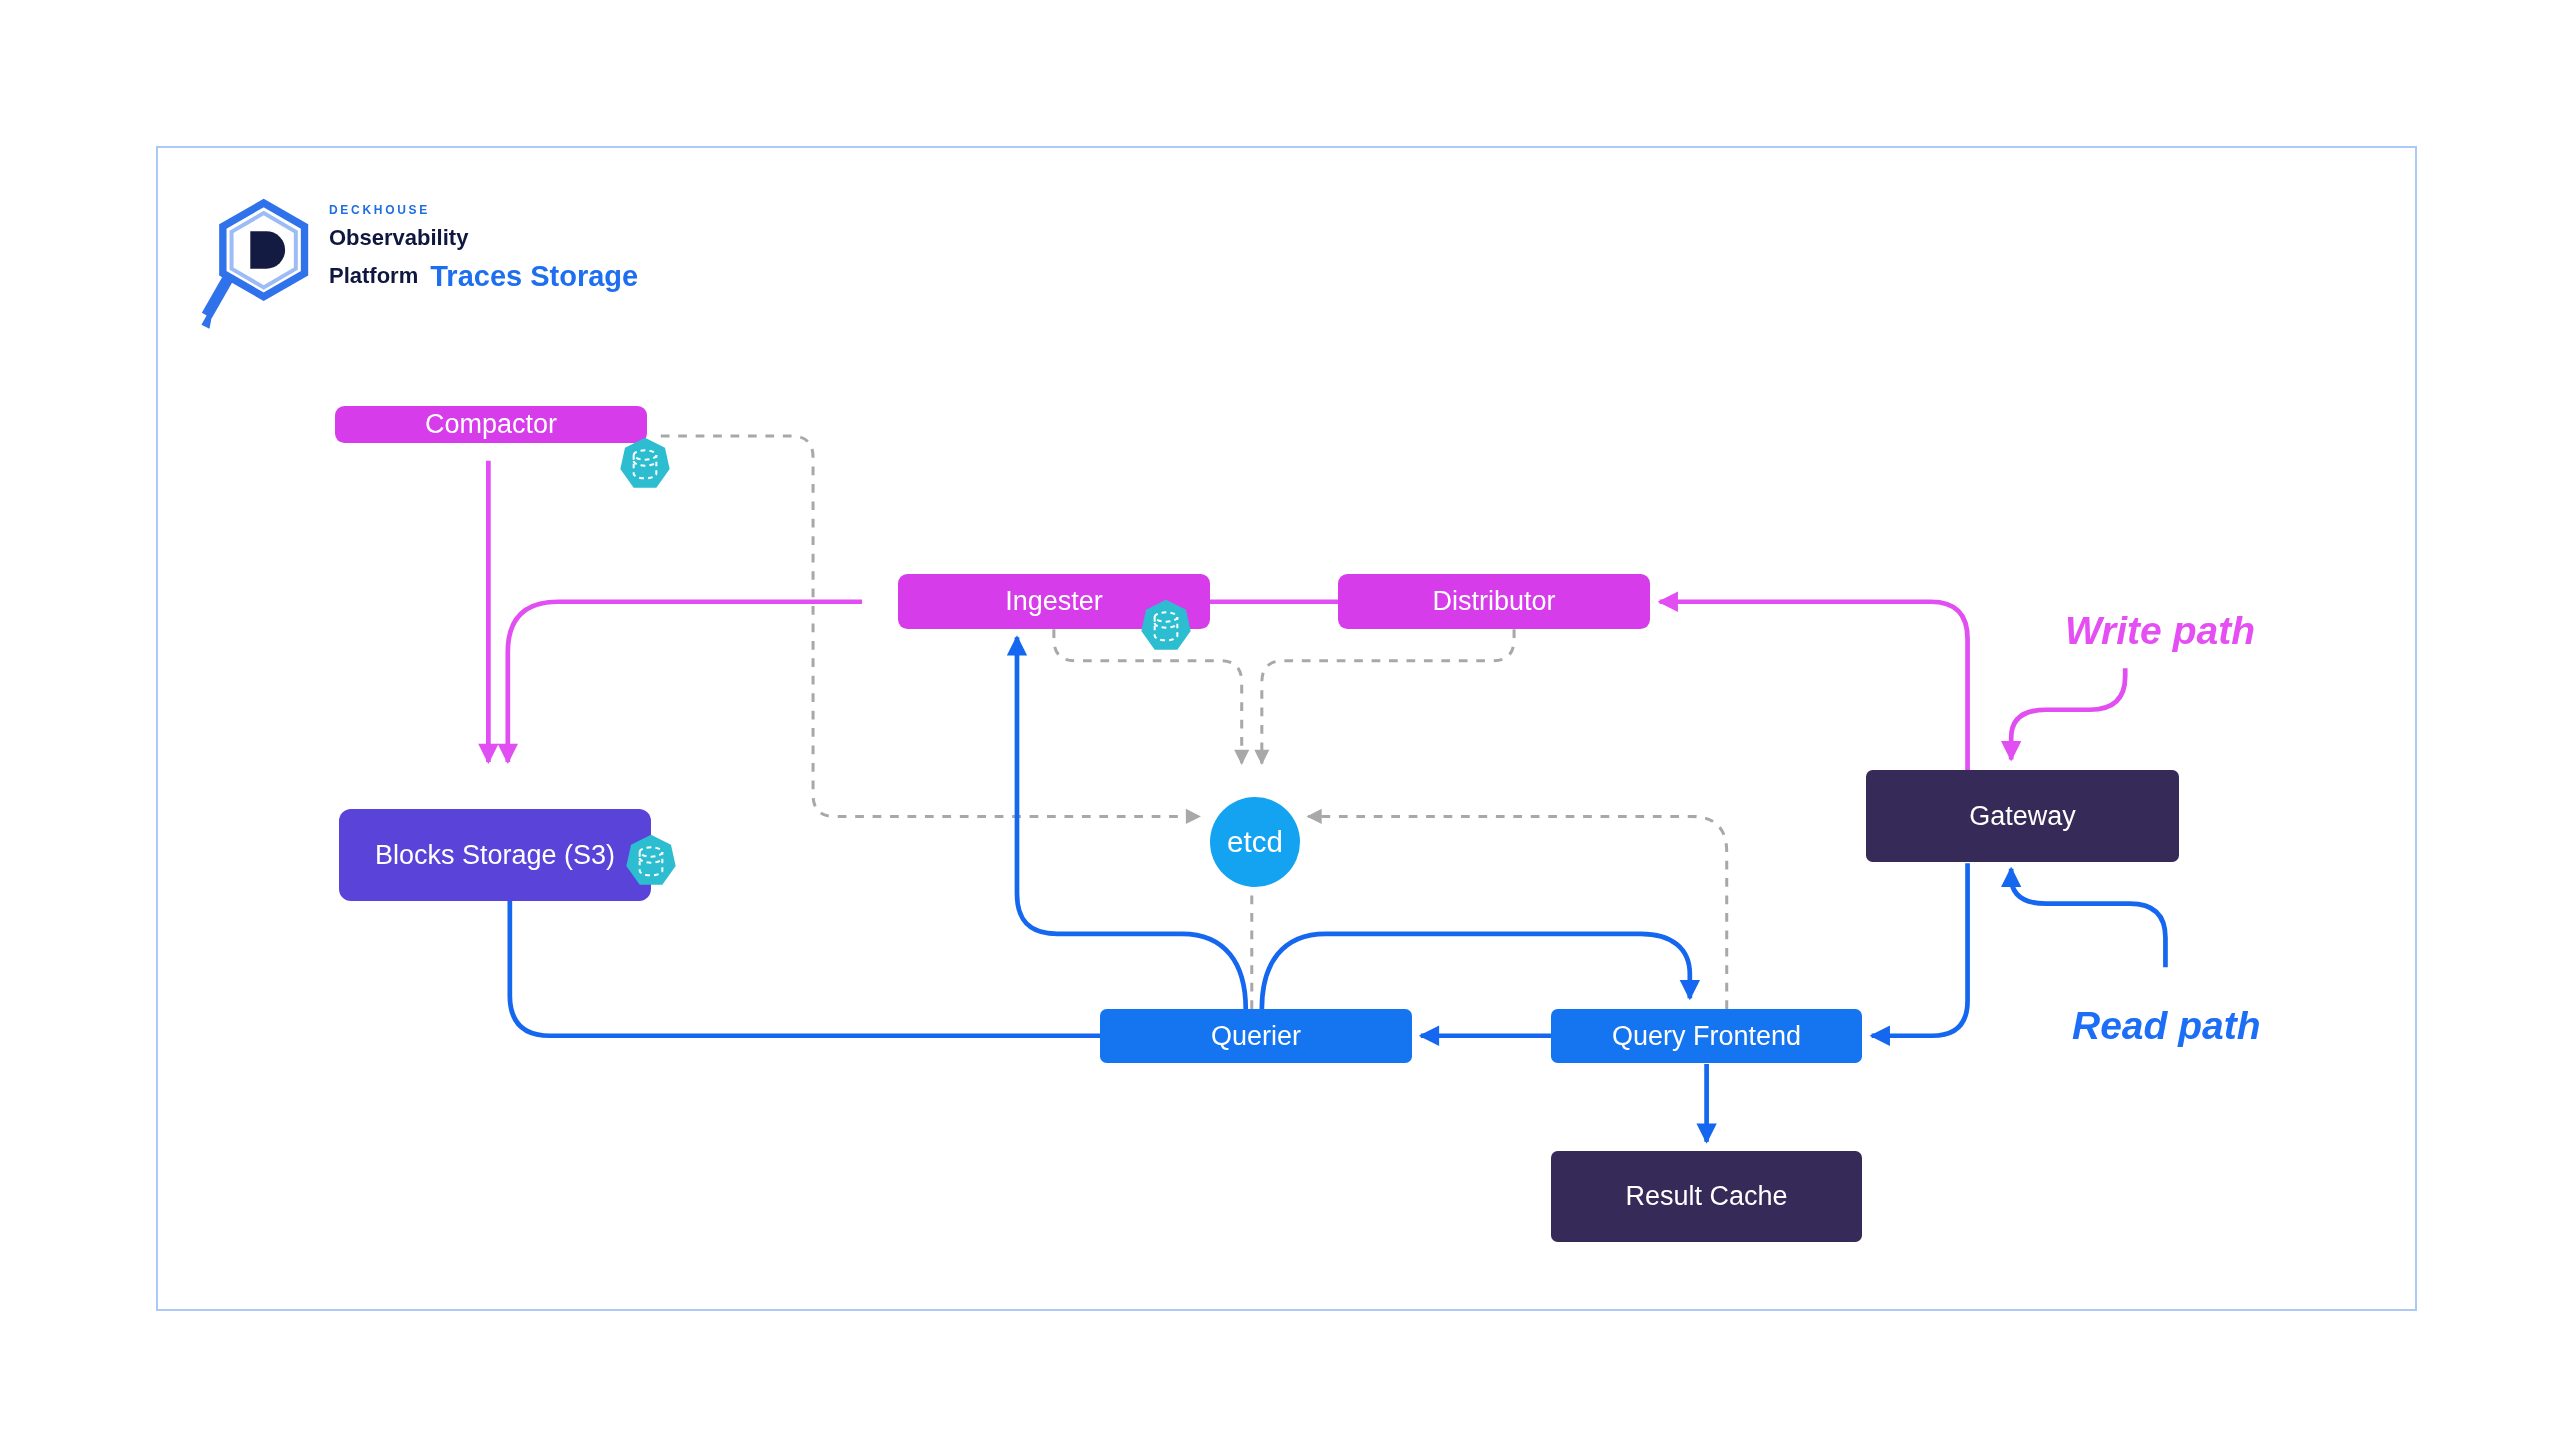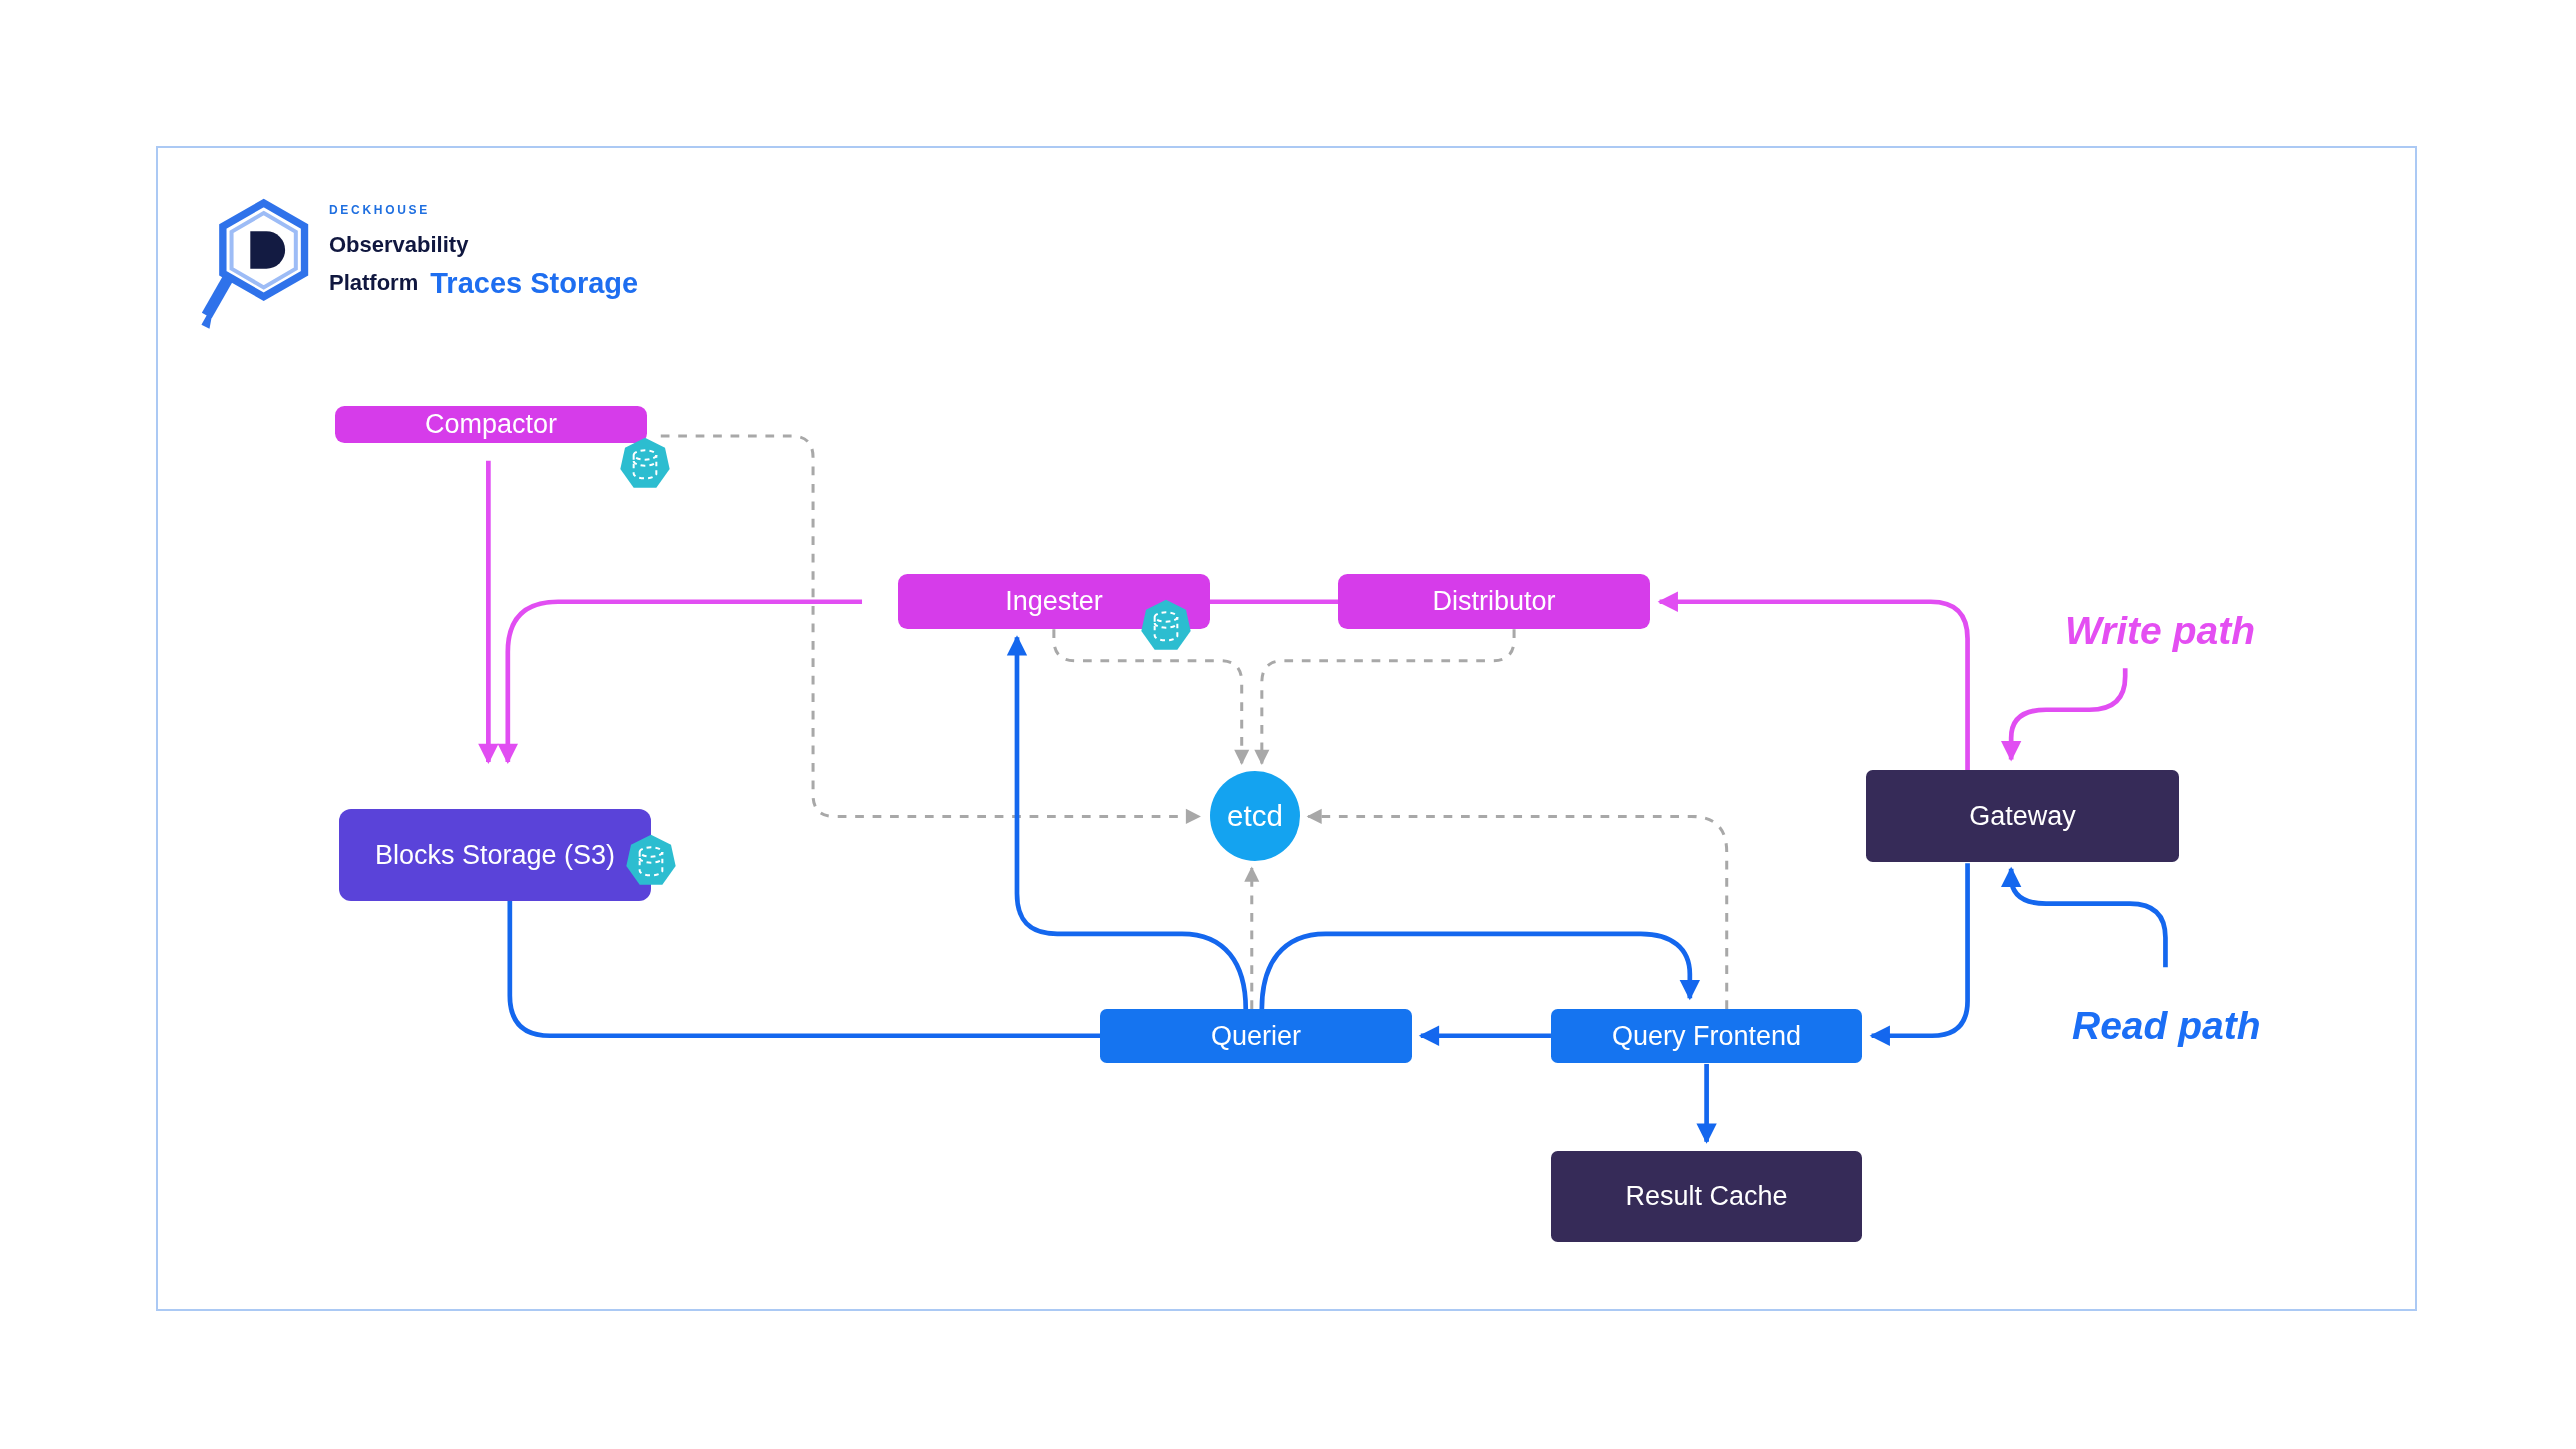--- a/index.html
+++ b/index.html
@@ -7,21 +7,21 @@
        font-family:"Liberation Sans", sans-serif;}
   .abs{position:absolute;}
 
   
   .frame{left:156px;top:146px;width:2257px;height:1161px;
          border:2px solid #abc9f4;background:#ffffff;}
 
   
   .logo-svg{left:200px;top:195px;width:118px;height:166px;}
   .brand{left:329px;top:203px;display:flex;flex-direction:column;}
-  .brand-top{font-size:12px;font-weight:800;letter-spacing:2.7px;color:#1f6fe0;margin-bottom:9px;}
+  .brand-top{font-size:12px;font-weight:800;letter-spacing:2.7px;color:#1f6fe0;margin-bottom:2px;}
   .brand-line{font-size:22px;font-weight:800;color:#10173f;line-height:38px;}
   .brand-row{display:flex;gap:12px;}
   .brand-product{font-size:29px;font-weight:800;color:#1e6ef0;line-height:38px;}
 
   
   .node{display:flex;align-items:center;justify-content:center;
         color:#ffffff;font-size:27px;font-weight:500;border-radius:9.4px;
         text-align:center;}
   .magenta{background:#d63cea;}
   .purple{background:#5a43d9;border-radius:12px;}
@@ -30,21 +30,21 @@
 
   .n-compactor{left:335px;top:406px;width:312px;height:37px;}
   .n-ingester{left:862px;top:574px;width:312px;height:55px;margin-left:36px;}
   .n-distributor{left:1338px;top:574px;width:312px;height:55px;}
   .n-blocks{left:339px;top:809px;width:312px;height:92px;}
   .n-gateway{left:1866px;top:770px;width:313px;height:92px;}
   .n-querier{left:1100px;top:1009px;width:312px;height:54px;text-align:center;}
   .n-qf{left:1551px;top:1009px;width:311px;height:54px;}
   .n-rc{left:1551px;top:1151px;width:311px;height:91px;}
 
-  .n-etcd{left:1210px;top:771px;width:90px;height:90px;border-radius:50%;
+  .n-etcd{left:1210px;top:797px;width:90px;height:90px;border-radius:50%;
           background:#14a3f0;display:flex;align-items:center;justify-content:center;
           color:#fff;font-size:29.5px;font-weight:500;}
 
   
   .path-label{font-size:39px;font-weight:700;font-style:italic;white-space:nowrap;}
   .write-label{left:2065px;top:609px;color:#e44ef2;}
   .read-label{left:2072px;top:1004px;color:#1b6ef5;}
 
   
   .overlay{left:0;top:0;width:2576px;height:1449px;pointer-events:none;}

